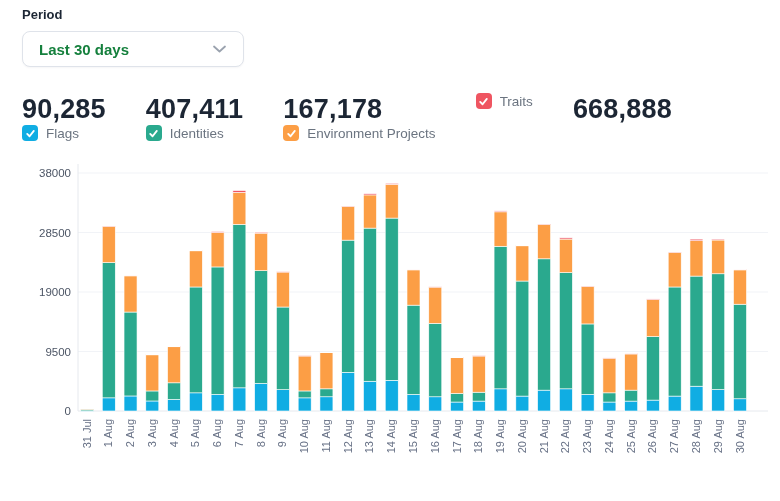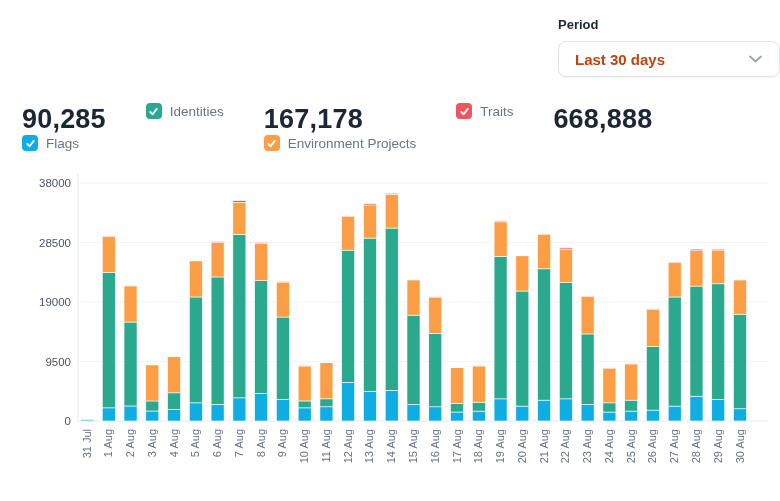--- a/index.html
+++ b/index.html
@@ -1,30 +1,30 @@
 <!DOCTYPE html>
 <html><head>
 <meta charset="utf-8">
 <style>
   html,body{margin:0;padding:0;}
   body{
     width:780px;height:501px;overflow:hidden;background:#ffffff;
     font-family:"Liberation Sans", sans-serif;color:#1c2634;
   }
   
-  .controls{display:flex;gap:10px;padding:17px 0 0 22px;justify-content:flex-end;}
+  .controls{display:flex;gap:10px;padding:7px 0 0 22px;}
   .control{width:222px;}
   .control-label{font-size:13px;font-weight:700;color:#1c2634;margin-bottom:9px;}
   .select{
     box-sizing:border-box;width:222px;height:36px;
     border:1px solid #dfe3ea;border-radius:8px;background:#fff;
     display:flex;align-items:center;justify-content:space-between;
     padding:0 16px;cursor:pointer;box-shadow:0 1px 2px rgba(20,30,60,.04);
   }
-  .select-value{font-size:15px;font-weight:700;color:#c2410c;}
+  .select-value{font-size:15px;font-weight:700;color:#15803d;}
   .chev{flex:0 0 auto;}
   
   .stats{display:flex;gap:40px;padding:26px 0 0 22px;}
   .stat-value{font-size:27px;font-weight:700;color:#1c2634;line-height:32px;letter-spacing:.2px;}
   .stat-meta{display:flex;align-items:center;gap:8px;height:16px;
              font-size:13.5px;color:#6b7480;}
   .cb{width:16px;height:16px;border-radius:4px;display:flex;align-items:center;
       justify-content:center;cursor:pointer;}
   .cb svg{display:block;}
   
@@ -53,20 +53,21 @@
     <div class="stat-meta">
       <span class="cb" style="background: rgb(16, 173, 227);">
         <svg width="11" height="11" viewBox="0 0 12 12">
             <path d="M2.4 6.4 L5 9 L9.6 3.2" fill="none" stroke="#fff" stroke-width="2" stroke-linecap="round" stroke-linejoin="round"></path>
           </svg>
       </span>
       <span>Flags</span>
     </div>
   </div>
   <div class="stat">
+    <div class="stat-value">407,411</div>
     <div class="stat-meta">
       <span class="cb" style="background: rgb(42, 169, 142);">
         <svg width="11" height="11" viewBox="0 0 12 12">
             <path d="M2.4 6.4 L5 9 L9.6 3.2" fill="none" stroke="#fff" stroke-width="2" stroke-linecap="round" stroke-linejoin="round"></path>
           </svg>
       </span>
       <span>Identities</span>
     </div>
   </div>
   <div class="stat">

